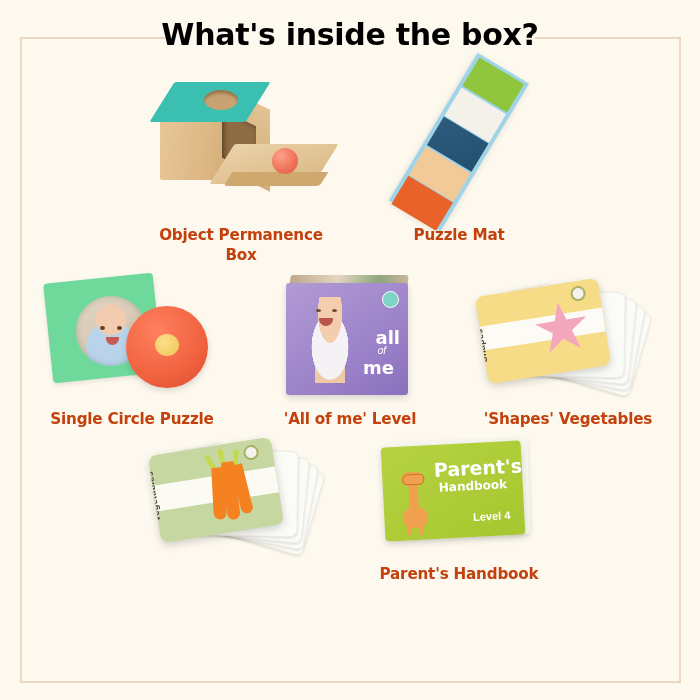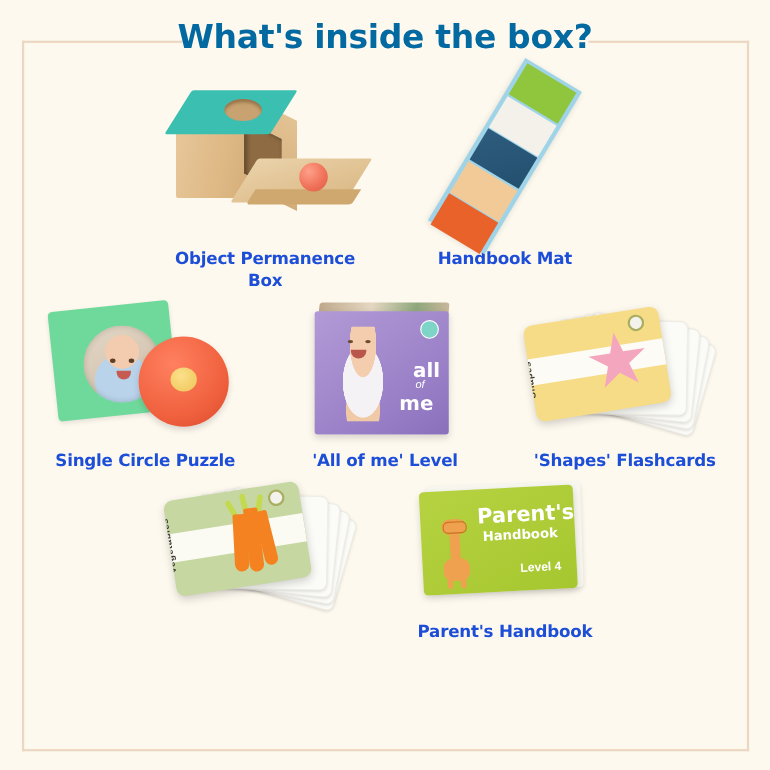--- a/index.html
+++ b/index.html
@@ -25,40 +25,40 @@
   .fl-top-l{left:0;top:0;height:1.6px;width:146px;}
   .fl-top-r{right:0;top:0;height:1.6px;width:146px;}
 
   
   .title{
     position:absolute;left:0;right:0;top:17px;
     text-align:center;
     font-size:30px;
     font-weight:bold;
     letter-spacing:-0.3px;
-    color:#0369a1;
+    color:#000000;
     font-family:"DejaVu Sans","Liberation Sans",sans-serif;
     z-index:5;
   }
 
   
   .grid{position:absolute;left:22px;top:62px;width:656px;}
   .row{display:flex;justify-content:center;}
   .cell{
     width:218px;
     display:flex;flex-direction:column;align-items:center;
     position:relative;
   }
   .art{
     height:160px;width:200px;
     position:relative;
     display:flex;align-items:center;justify-content:center;text-align:center;
   }
   .caption{
-    font-size:15.2px;font-weight:bold;color:#1d4ed8;
+    font-size:15.2px;font-weight:bold;color:#c2410c;
     text-align:center;line-height:1.30;
     font-family:"DejaVu Sans","Liberation Sans",sans-serif;
     margin-top:4px;
     width:190px;
     letter-spacing:-0.2px;
   }
   .row2 .art{height:140px;}
   .row3 .art{height:132px;}
 
   
@@ -338,21 +338,21 @@
       <div class="cell">
         <div class="art">
           <div class="mat">
             <div class="sq s1"></div>
             <div class="sq s2"></div>
             <div class="sq s3"></div>
             <div class="sq s4"></div>
             <div class="sq s5"></div>
           </div>
         </div>
-        <div class="caption">Handbook Mat</div>
+        <div class="caption">Puzzle Mat</div>
       </div>
 
 
     </div>
 
     <div class="row row2">
 
       <div class="cell">
         <div class="art">
           <div class="scp">
@@ -399,21 +399,21 @@
             <div class="back" style="left:42px;top:20px;transform:rotate(6deg);"></div>
             <div class="back" style="left:34px;top:18px;transform:rotate(1deg);"></div>
             <div class="front">
               <div class="stripe s-white"></div>
               <div class="star"></div>
               <div class="vlabel">Shapes</div>
               <div class="grommet"></div>
             </div>
           </div>
         </div>
-        <div class="caption">'Shapes' Flashcards</div>
+        <div class="caption">'Shapes' Vegetables</div>
       </div>
 
     </div>
 
     <div class="row row3">
 
       <div class="cell">
         <div class="art">
           <div class="deck veg">
             <div class="back" style="left:52px;top:24px;transform:rotate(16deg);"></div>

